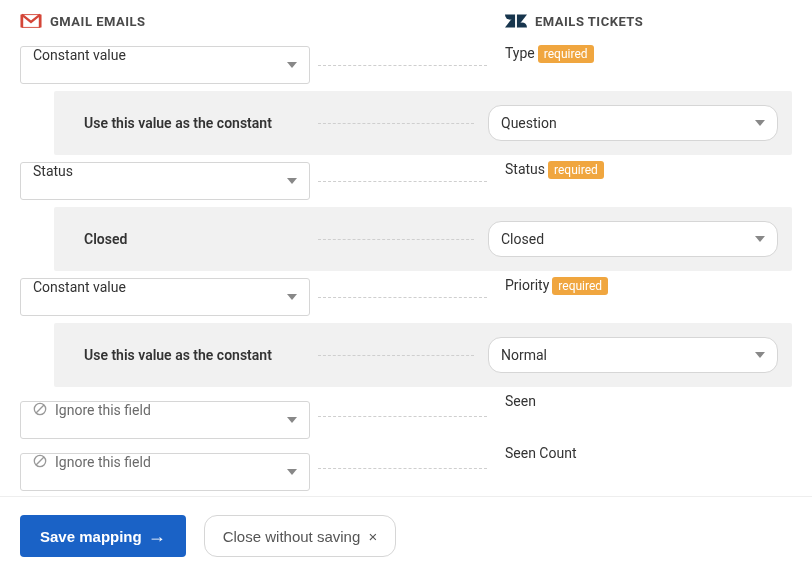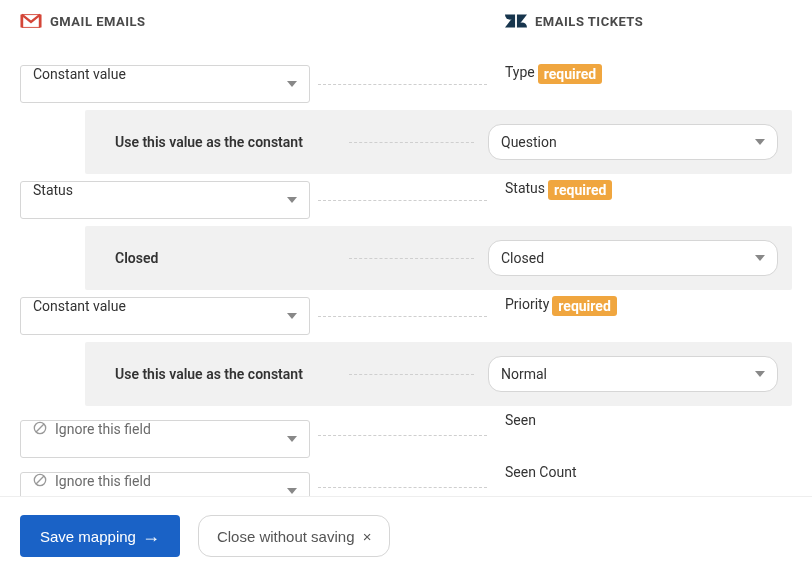--- a/index.html
+++ b/index.html
@@ -12,21 +12,21 @@
     height: 575px;
     overflow: hidden;
     position: relative;
   }
   .container {
     padding: 12px 20px 20px 20px;
   }
   .header-row {
     display: flex;
     align-items: center;
-    margin-bottom: 34px;
+    margin-bottom: 15px;
   }
   .header-left {
     width: 475px;
     display: flex;
     align-items: center;
     gap: 8px;
   }
   .header-right {
     flex: 1;
     padding-left: 10px;
@@ -84,21 +84,21 @@
     flex: 1;
     border-top: 1px dashed #cfcfcf;
     margin: 0 8px 0 8px;
     height: 0;
   }
 
   .sub-row {
     display: flex;
     align-items: center;
     background: #f1f1f1;
-    margin-left: 65px;
+    margin-left: 34px;
     margin-top: 6px;
     margin-bottom: 6px;
     padding: 14px 14px 14px 30px;
     border-radius: 2px;
   }
   .sub-label {
     font-weight: 600;
     color: #333;
     font-size: 14px;
     width: 220px;
@@ -135,22 +135,22 @@
     height: 38px;
     gap: 3px;
   }
   .target-label {
     font-size: 14px;
     color: #333;
   }
   .badge-required {
     background: #f0a63f;
     color: #fff;
-    font-size: 14px;
-    font-weight: 700;
+    font-size: 12px;
+    font-weight: 400;
     padding: 2px 6px;
     border-radius: 3px;
   }
 
   .caret svg { width: 10px; height: 6px; display:block; }
 
   .row-block { margin-bottom: 6px; }
 
   .footer {
     position: absolute;
@@ -163,21 +163,21 @@
     gap: 18px;
     background: #fff;
   }
   .btn-primary {
     background: #1a62c6;
     color: #fff;
     border: none;
     border-radius: 4px;
     padding: 12px 20px;
     font-size: 15px;
-    font-weight: 400;
+    font-weight: 700;
     cursor: pointer;
     display: flex;
     align-items: center;
     gap: 6px;
   }
   .btn-secondary {
     background: #fff;
     color: #555;
     border: 1px solid #d6d6d6;
     border-radius: 13px;

